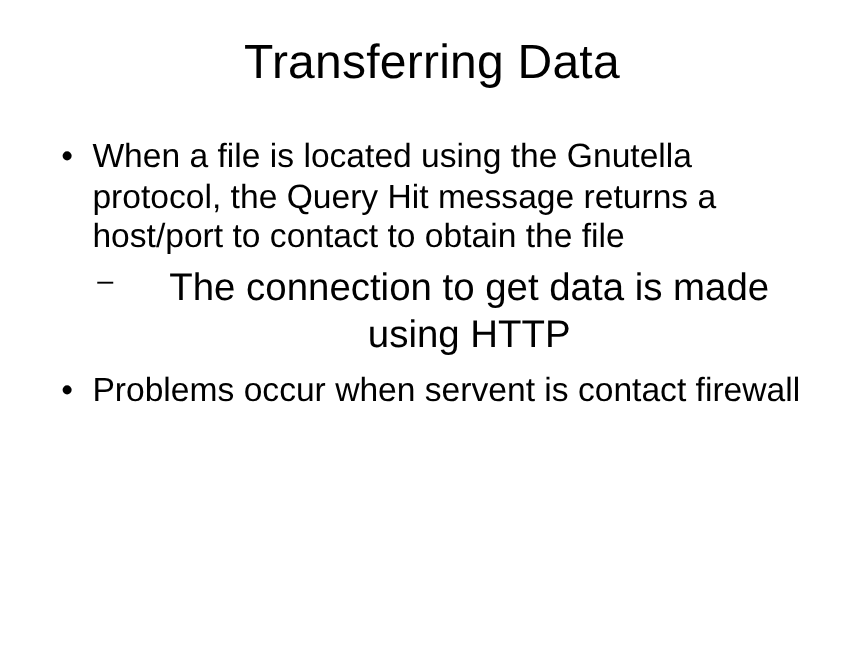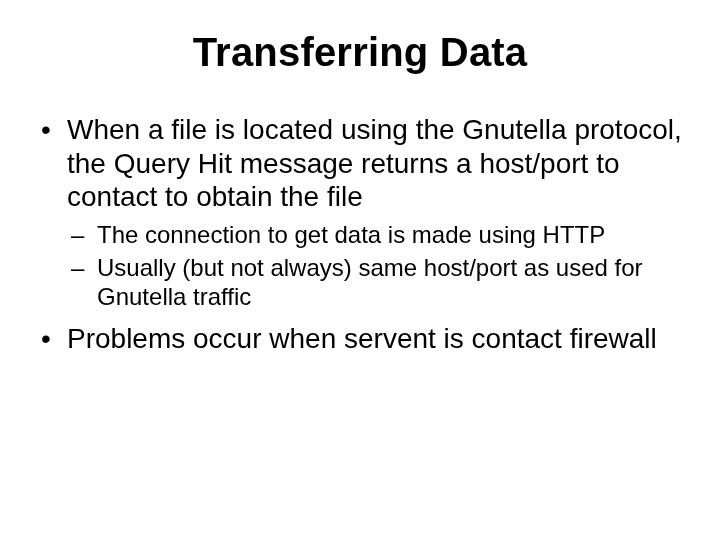--- a/index.html
+++ b/index.html
@@ -13,50 +13,51 @@
   }
   .slide {
     box-sizing: border-box;
     width: 720px;
     height: 540px;
     padding: 20px 35px 0 35px;
   }
   .title {
     text-align: center;
     font-size: 40px;
-    font-weight: 700;
+    font-weight: 400;
     margin: 10px 0 38px 0;
     letter-spacing: 0.2px;
   }
   ul.level1 {
     list-style: none;
     padding: 0;
-    margin: 0;
+    margin: 10px;
     font-size: 28px;
     line-height: 1.2;
   }
   ul.level1 > li {
     position: relative;
     padding-left: 32px;
     margin-bottom: 10px;
   }
   ul.level1 > li::before {
     content: "•";
     position: absolute;
     left: 6px;
     top: 0;
     font-size: 28px;
     line-height: 1.2;
   }
   ul.level2 {
     list-style: none;
     padding: 0;
     margin: 6px 0 10px 0;
-    font-size: 24px;
+    font-size: 32px;
     line-height: 1.22;
+    text-align: center;
   }
   ul.level2 > li {
     position: relative;
     padding-left: 30px;
     margin-bottom: 4px;
   }
   ul.level2 > li::before {
     content: "–";
     position: absolute;
     left: 4px;
@@ -70,22 +71,19 @@
 
 <div class="slide">
   <h1 class="title">Transferring Data</h1>
   <ul class="level1">
     <li>
       <span>When a file is located using the Gnutella protocol, the Query Hit message returns a host/port to contact to obtain the file</span>
       <ul class="level2">
         <li>
           <span>The connection to get data is made using HTTP</span>
         </li>
-        <li>
-          <span>Usually (but not always) same host/port as used for Gnutella traffic</span>
-        </li>
       </ul>
     </li>
     <li>
       <span>Problems occur when servent is contact firewall</span>
     </li>
   </ul>
 </div>
 
 </body></html>

